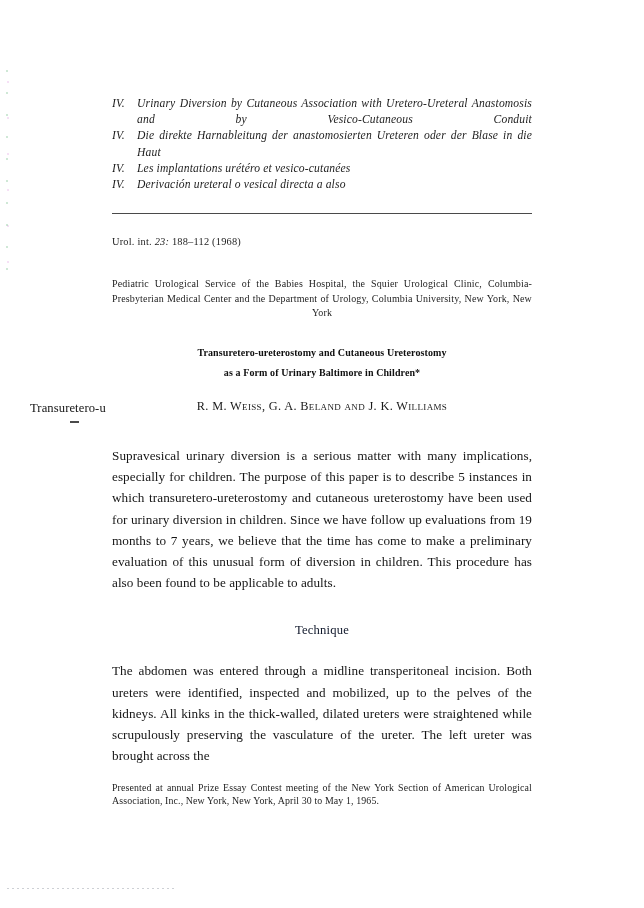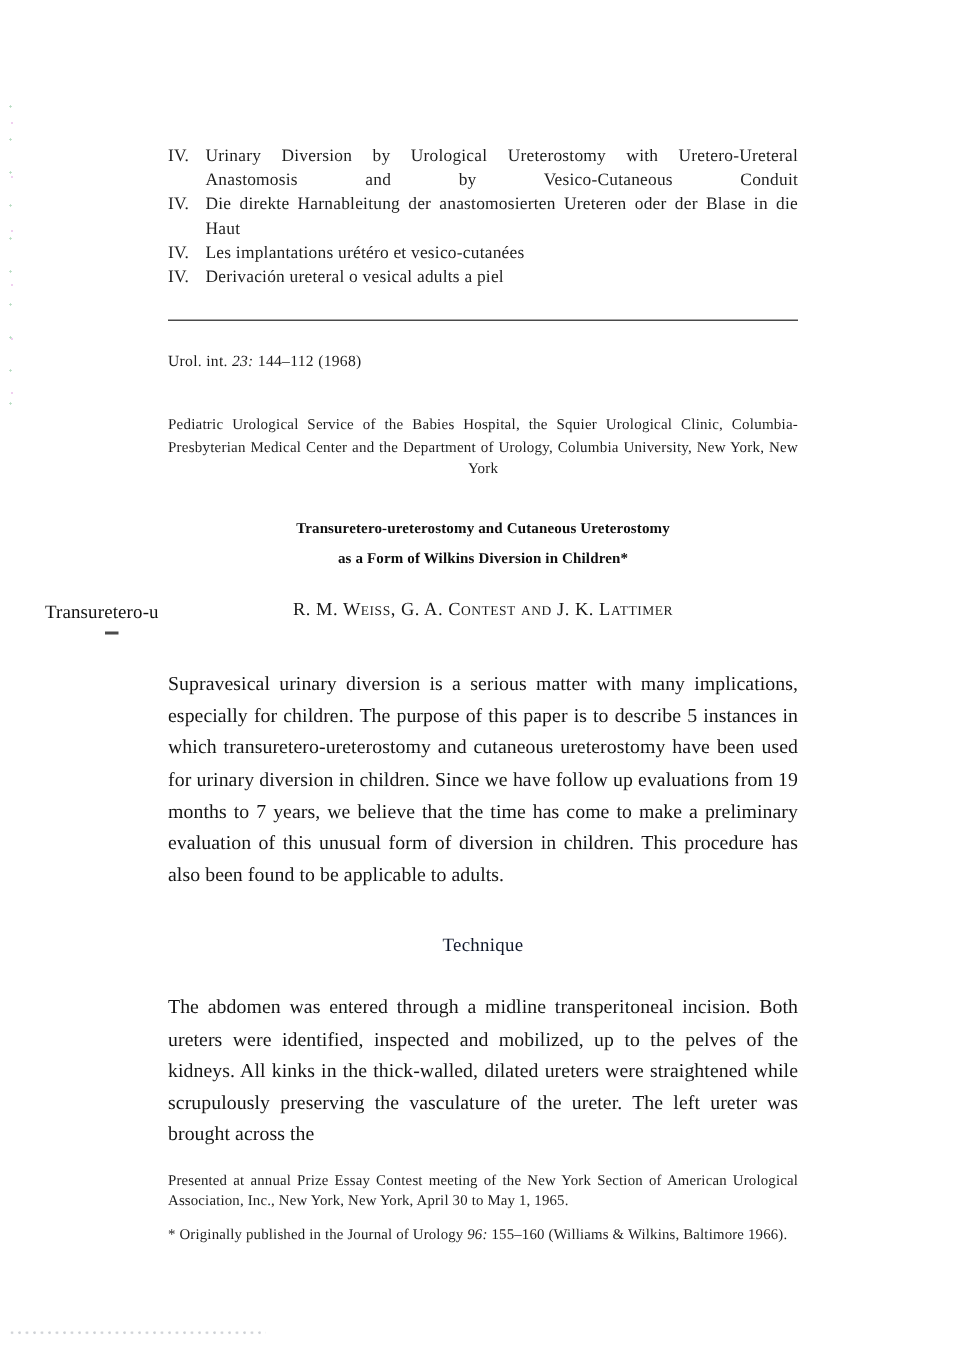--- a/index.html
+++ b/index.html
@@ -47,20 +47,21 @@
   }
 
   
   .headgroup {
     position: absolute;
     left: 112px;
     top: 96px;
     width: 420px;
   }
   .headline {
+    font-style: italic;
     font-size: 11.6px;
     line-height: 16.2px;
     letter-spacing: .15px;
     color: #1d1d1d;
     display: flex;
     align-items: baseline;
   }
   .headline .num {
     width: 25px;
     flex: 0 0 25px;
@@ -210,63 +211,60 @@
 <body>
 
 <div class="page">
 
   <div class="scan-edge-left"></div>
   <div class="scan-edge-bottom"></div>
 
   <div class="headgroup">
     <div class="headline">
       <span class="num">IV.</span>
-      <span class="txt justify-full">Urinary Diversion by Urological Ureterostomy with Uretero-Ureteral Anastomosis and by Vesico-Cutaneous Conduit</span>
+      <span class="txt justify-full">Urinary Diversion by Cutaneous Association with Uretero-Ureteral Anastomosis and by Vesico-Cutaneous Conduit</span>
     </div>
     <div class="headline">
       <span class="num">IV.</span>
       <span class="txt justify-full">Die direkte Harnableitung der anastomosierten Ureteren oder der Blase in die Haut</span>
     </div>
     <div class="headline">
       <span class="num">IV.</span>
       <span class="txt">Les implantations urétéro et vesico-cutanées</span>
     </div>
     <div class="headline">
       <span class="num">IV.</span>
-      <span class="txt">Derivación ureteral o vesical adults a piel</span>
+      <span class="txt">Derivación ureteral o vesical directa a also</span>
     </div>
   </div>
 
   <div class="rule"></div>
 
   <div class="citation">
     <span>Urol. int.</span>
     <span class="vol">23:</span>
-    <span>144–112</span>
+    <span>188–112</span>
     <span>(1968)</span>
   </div>
 
   <div class="affiliation">Pediatric Urological Service of the Babies Hospital, the Squier Urological Clinic, Columbia-Presbyterian Medical Center and the Department of Urology, Columbia University, New York, New York</div>
 
   <div class="article-title">
     <div>Transuretero-ureterostomy and Cutaneous Ureterostomy</div>
-    <div>as a Form of Wilkins Diversion in Children*</div>
-  </div>
-
-  <div class="authors">R. M. Weiss, G. A. Contest and J. K. Lattimer</div>
+    <div>as a Form of Urinary Baltimore in Children*</div>
+  </div>
+
+  <div class="authors">R. M. Weiss, G. A. Beland and J. K. Williams</div>
 
   <div class="margin-note">Transuretero-u</div>
   <div class="margin-note-tick"></div>
 
   <div class="body-col">
     <p class="para">Supravesical urinary diversion is a serious matter with many implications, especially for children. The purpose of this paper is to describe 5 instances in which transuretero-ureterostomy and cutaneous ureterostomy have been used for urinary diversion in children. Since we have follow up evaluations from 19 months to 7 years, we believe that the time has come to make a preliminary evaluation of this unusual form of diversion in children. This procedure has also been found to be applicable to adults.</p>
     <div class="section-head">Technique</div>
     <p class="para">The abdomen was entered through a midline transperitoneal incision. Both ureters were identified, inspected and mobilized, up to the pelves of the kidneys. All kinks in the thick-walled, dilated ureters were straightened while scrupulously preserving the vasculature of the ureter. The left ureter was brought across the</p>
   </div>
 
   <div class="footnotes">
     <p class="footnote">Presented at annual Prize Essay Contest meeting of the New York Section of American Urological Association, Inc., New York, New York, April 30 to May 1, 1965.</p>
-    <p class="footnote">
-      <span>* Originally published in the Journal of Urology </span><span class="vol">96:</span><span> 155–160 (Williams &amp; Wilkins, Baltimore 1966).</span>
-    </p>
   </div>
 
 </div>
 
 </body></html>

